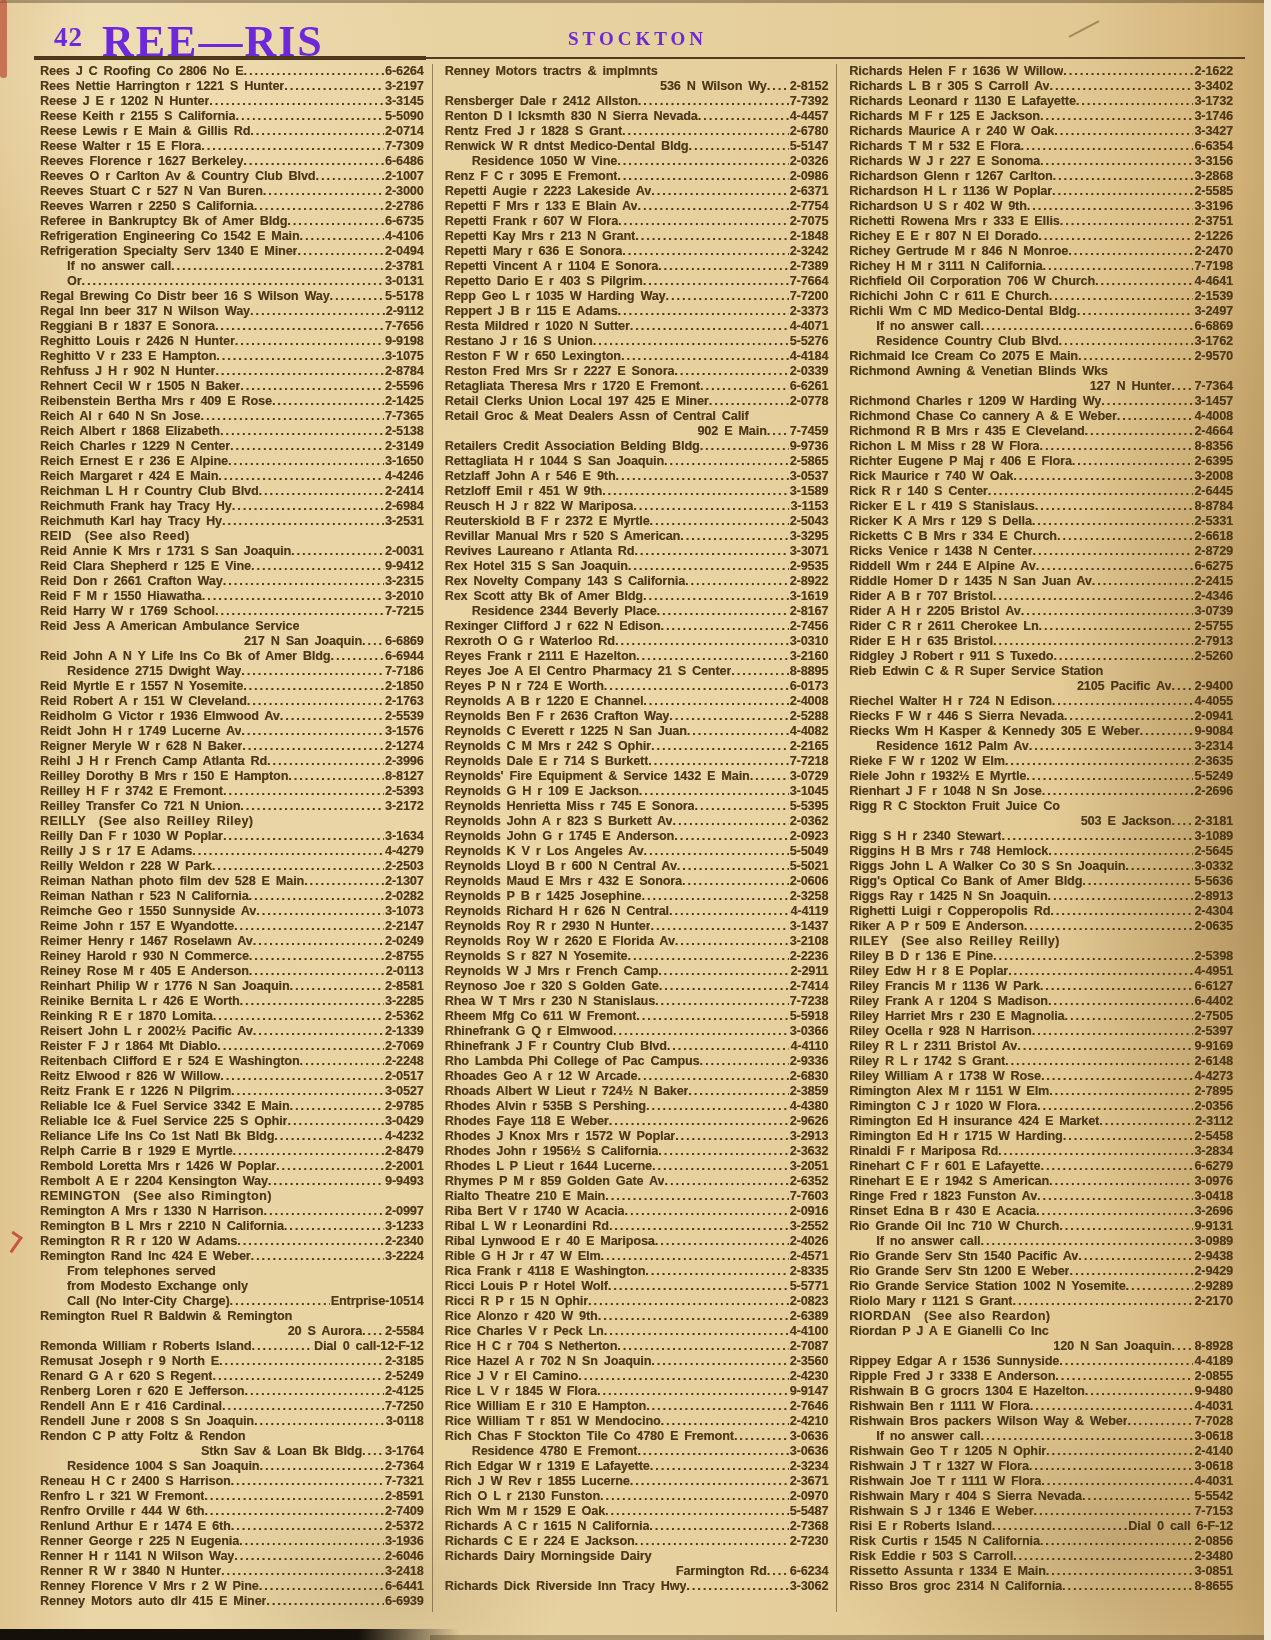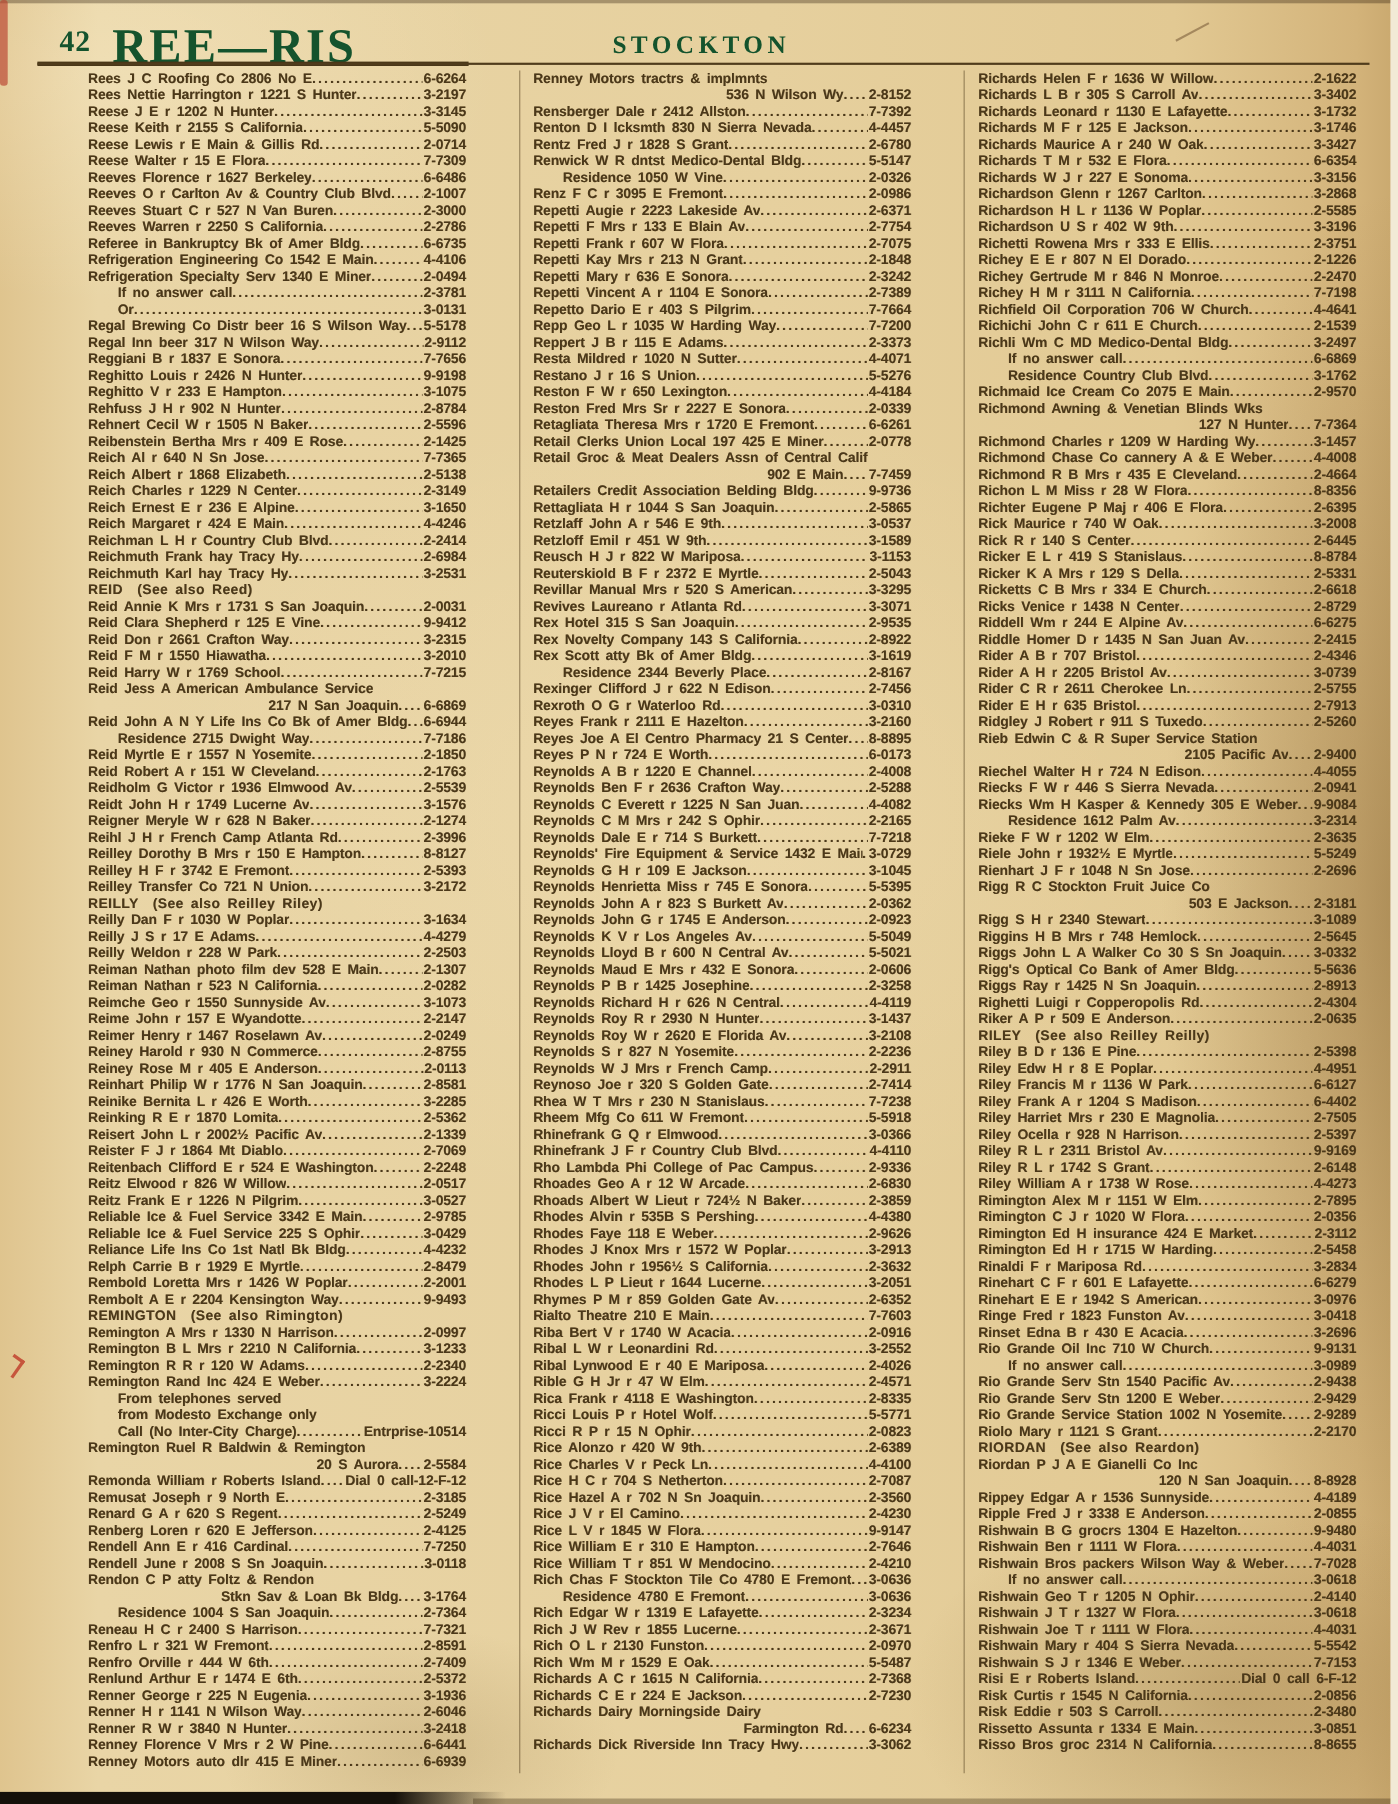--- a/index.html
+++ b/index.html
@@ -7,28 +7,28 @@
   .page{position:relative;width:1271px;height:1640px;background:#e3cc98;overflow:hidden;}
   .paper{position:absolute;inset:0;
     background:
       radial-gradient(ellipse 420px 260px at 88% 94%, rgba(120,88,38,.28), transparent 70%),
       radial-gradient(ellipse 500px 300px at 8% 4%, rgba(255,244,214,.30), transparent 70%),
       radial-gradient(ellipse 700px 500px at 50% 45%, rgba(255,243,210,.18), transparent 75%),
       radial-gradient(ellipse 300px 900px at 100% 50%, rgba(110,80,35,.30), transparent 72%),
       radial-gradient(ellipse 260px 160px at 30% 97%, rgba(120,90,40,.18), transparent 70%),
       linear-gradient(90deg,#dfc48e 0%,#e9d5a6 7%,#e6d09e 55%,#e2c993 84%,#d3b37a 97%,#c9a86e 100%);
   }
-  .hdr{position:absolute;top:16px;left:40px;right:36px;height:42px;color:#14532d;}
+  .hdr{position:absolute;top:16px;left:40px;right:36px;height:42px;color:#6d28d9;}
   .pageno{position:absolute;left:14px;top:6px;font-family:"Liberation Serif",serif;font-size:27px;font-weight:bold;letter-spacing:1px;}
   .guide{position:absolute;left:62px;top:0px;font-family:"Liberation Serif",serif;font-size:44px;font-weight:bold;letter-spacing:2px;}
-  .city{position:absolute;left:50%;transform:translateX(-50%);top:12px;font-family:"Liberation Serif",serif;font-size:23px;font-weight:bold;letter-spacing:4px;}
+  .city{position:absolute;left:50%;transform:translateX(-50%);top:12px;font-family:"Liberation Serif",serif;font-size:19px;font-weight:bold;letter-spacing:4px;}
   .rule{position:absolute;top:57px;left:34px;right:26px;height:2px;background:#503c1c;}
   .rule-left{position:absolute;top:56px;left:34px;width:392px;height:4px;background:#4a3718;}
   .cols{position:absolute;top:64px;left:40px;right:30px;bottom:28px;display:flex;}
-  .col{flex:1 1 0;min-width:0;padding-right:8px;margin-left:40px;}
+  .col{flex:1 1 0;min-width:0;padding-right:8px;}
   .col + .col{border-left:1px solid rgba(80,60,28,.55);padding-left:12px;}
   .ln{display:flex;align-items:baseline;height:15px;line-height:15px;font-size:12.6px;font-weight:700;
       color:#4b3819;letter-spacing:-0.1px;word-spacing:2.6px;white-space:pre;
       text-shadow:0.3px 0.3px 0.4px rgba(72,52,20,.45);}
   .ln .t{flex:0 1 auto;min-width:0;overflow:hidden;white-space:pre;}
   .ln .dots{flex:1 1 0;min-width:5px;overflow:hidden;white-space:nowrap;}
   .ln .dots::after{content:"..........................................................................";letter-spacing:2px;}
   .ln .n{flex:0 0 auto;padding-left:1px;}
   .ln.i .t{padding-left:27px;}
   .ln.h .t{letter-spacing:0.4px;}

